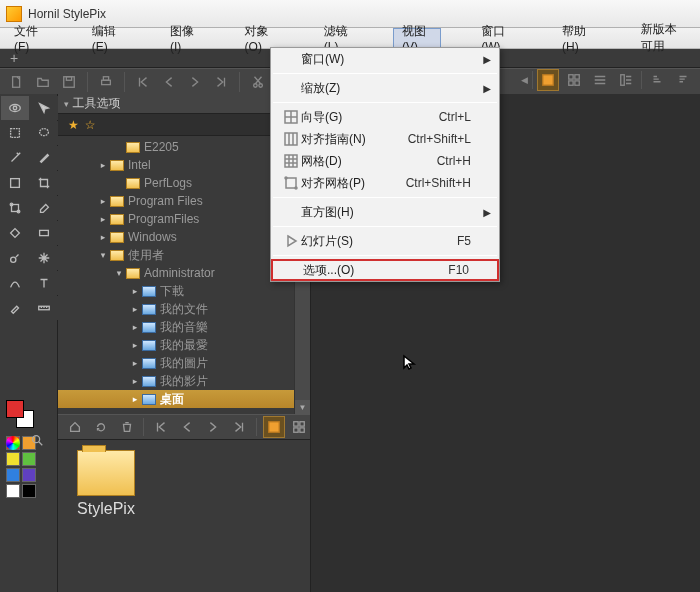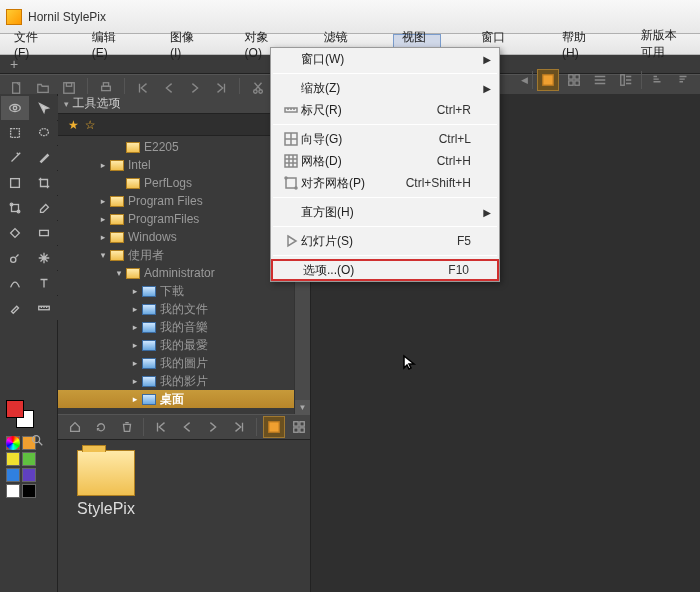--- a/index.html
+++ b/index.html
@@ -1,19 +1,19 @@
 <!DOCTYPE html>
 <html><head>
 <meta charset="utf-8">
 <style>
 * { margin:0; padding:0; box-sizing:border-box; font-family:"Microsoft YaHei","Segoe UI",Tahoma,sans-serif; font-size:12px; user-select:none; }
 body { width:700px; height:592px; background:#3a3a3a; overflow:hidden; position:relative; }
 
 
-.titlebar { height:34px; background:linear-gradient(#f8f8f8,#e8e8e8); border-bottom:1px solid #b0b0b0; display:flex; align-items:center; padding:12px 6px; gap:6px; }
+.titlebar { height:28px; background:linear-gradient(#f8f8f8,#e8e8e8); border-bottom:1px solid #b0b0b0; display:flex; align-items:center; padding:12px 6px; gap:6px; }
 .titlebar .app-icon { width:16px; height:16px; background:linear-gradient(135deg,#ffcc33,#ff9900); border:1px solid #cc7700; }
 .titlebar .title { color:#333; font-size:12px; }
 
 
 .menubar { height:21px; background:linear-gradient(#f2f2f2,#e5e5e5); border-bottom:1px solid #b8b8b8; display:flex; align-items:stretch; padding:0 6px;gap:32px; }
 .menubar .menu-item { padding:0 8px; display:flex; align-items:center; color:#222; cursor:default; }
 .menubar .menu-item.open { background:#d0d8e8; border:1px solid #7a9ccc; border-bottom:none; }
 
 
 .tabbar { height:19px; background:#3a3a3a; display:flex; align-items:center; padding:0 4px; border-bottom:1px solid #222; }
@@ -519,40 +519,40 @@
 <div class="dropdown" id="dropdown">
     <div class="dd-row">
       <span>窗口(W)</span>
       <span class="sub">▶</span>
     </div>
     <div class="dd-sep"></div>
     <div class="dd-row">
       <span>缩放(Z)</span>
       <span class="sub">▶</span>
     </div>
-    <div class="dd-row">
-      <span>标尺(R)</span>
-      <span class="ic">
-        <svg viewBox="0 0 16 16">
-          <rect x="2" y="6" width="12" height="4"></rect>
-          <path d="M5 6v2M8 6v2M11 6v2"></path>
-        </svg>
-      </span>
-      <span class="shc">Ctrl+R</span>
-    </div>
     <div class="dd-sep"></div>
     <div class="dd-row">
       <span>向导(G)</span>
       <span class="ic">
         <svg viewBox="0 0 16 16">
           <rect x="2" y="2" width="12" height="12"></rect>
           <path d="M8 2v12M2 8h12"></path>
         </svg>
       </span>
       <span class="shc">Ctrl+L</span>
+    </div>
+    <div class="dd-row">
+      <span>对齐指南(N)</span>
+      <span class="ic">
+        <svg viewBox="0 0 16 16">
+          <rect x="2" y="2" width="12" height="12"></rect>
+          <path d="M6 2v12M10 2v12"></path>
+        </svg>
+      </span>
+      <span class="shc">Ctrl+Shift+L</span>
     </div>
     <div class="dd-row">
       <span>网格(D)</span>
       <span class="ic">
         <svg viewBox="0 0 16 16">
           <rect x="2" y="2" width="12" height="12"></rect>
           <path d="M6 2v12M10 2v12M2 6h12M2 10h12"></path>
         </svg>
       </span>
       <span class="shc">Ctrl+H</span>

